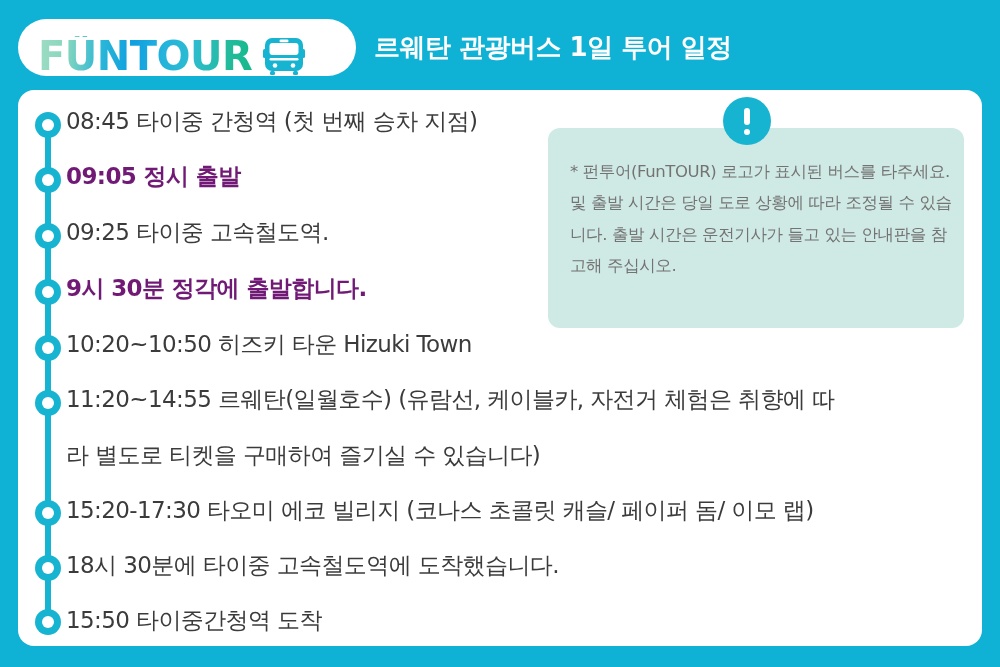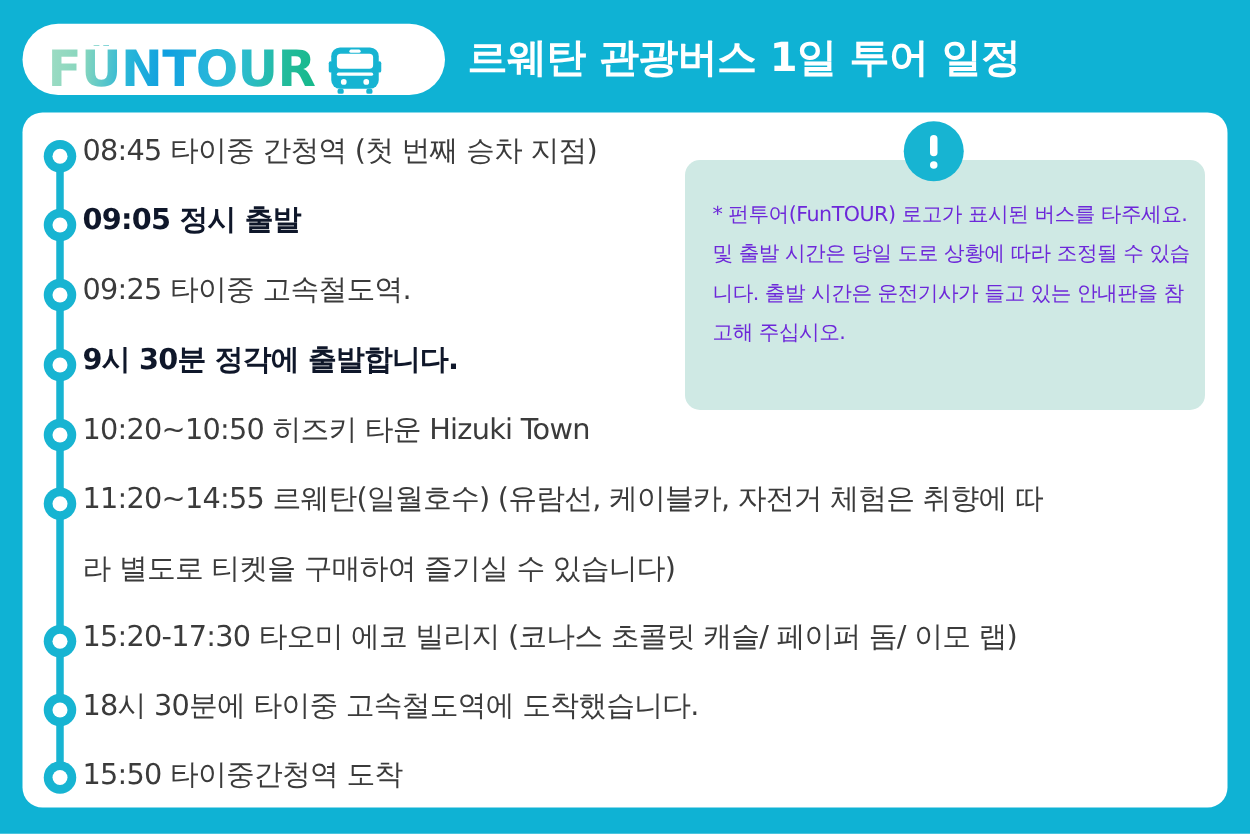--- a/index.html
+++ b/index.html
@@ -61,21 +61,21 @@
   }
 
   .header-title {
     position: absolute;
     left: 374px;
     top: 18px;
     height: 58px;
     display: flex;
     align-items: center;
     color: #ffffff;
-    font-size: 32px;
+    font-size: 26px;
     font-weight: bold;
     letter-spacing: -0.5px;
     white-space: nowrap;
     font-family: "DejaVu Sans", sans-serif;
   }
 
   
   .card {
     position: absolute;
     left: 18px;
@@ -118,41 +118,41 @@
     position: absolute;
     left: 66px;
     color: #3b3b3b;
     font-size: 23px;
     line-height: 1.0;
     letter-spacing: -0.6px;
     white-space: nowrap;
     font-family: "DejaVu Sans", sans-serif;
   }
   .tl-row.hl {
-    color: #0f172a;
+    color: #701a75;
     font-weight: bold;
   }
   .tl-row.cont {
     left: 66px;
   }
 
   
   .note-box {
     position: absolute;
     left: 548px;
     top: 128px;
     width: 416px;
     height: 200px;
     background: #cfe9e4;
     border-radius: 12px;
     padding: 28px 22px 16px 22px;
   }
 
   .note-line {
-    color: #6d28d9;
+    color: #737373;
     font-size: 16.5px;
     line-height: 1.9;
     letter-spacing: -0.4px;
     font-family: "DejaVu Sans", sans-serif;
     white-space: nowrap;
   }
 
   .note-badge {
     position: absolute;
     left: 723px;

